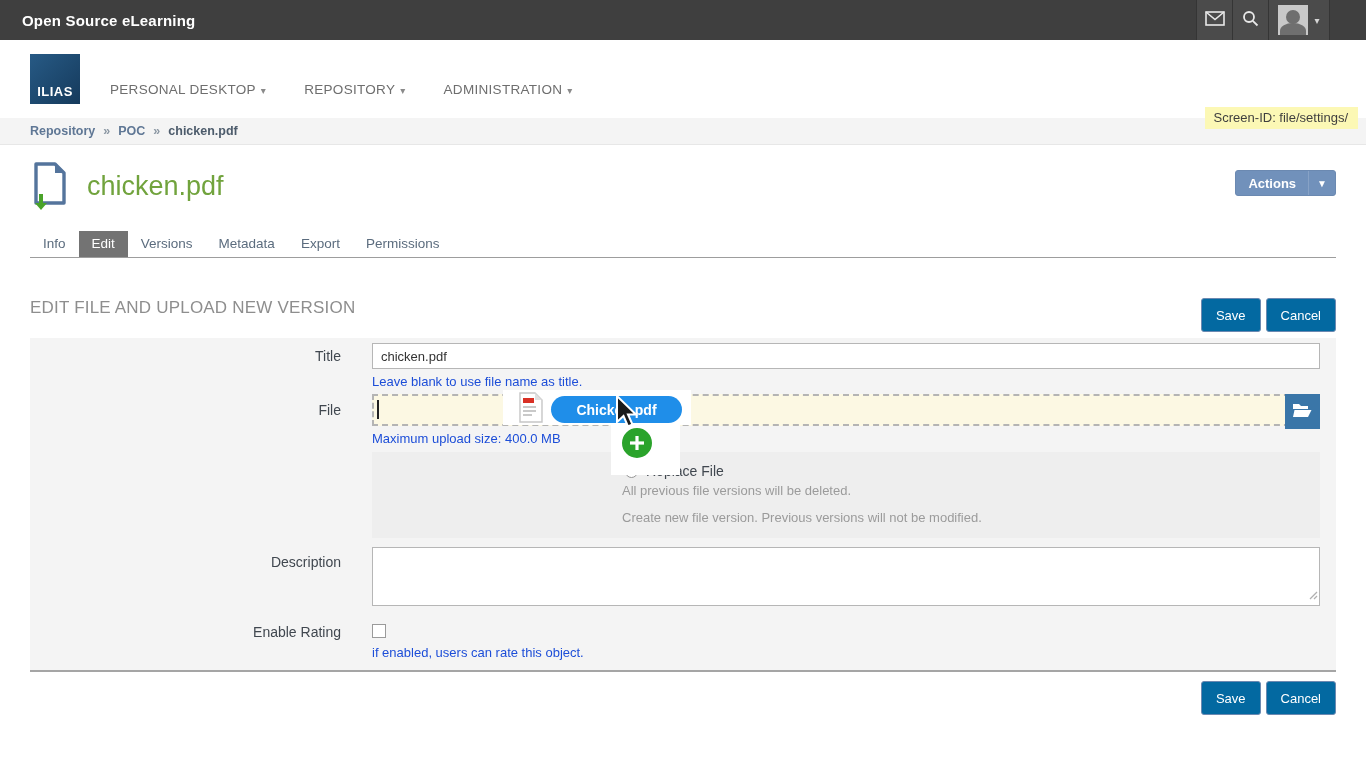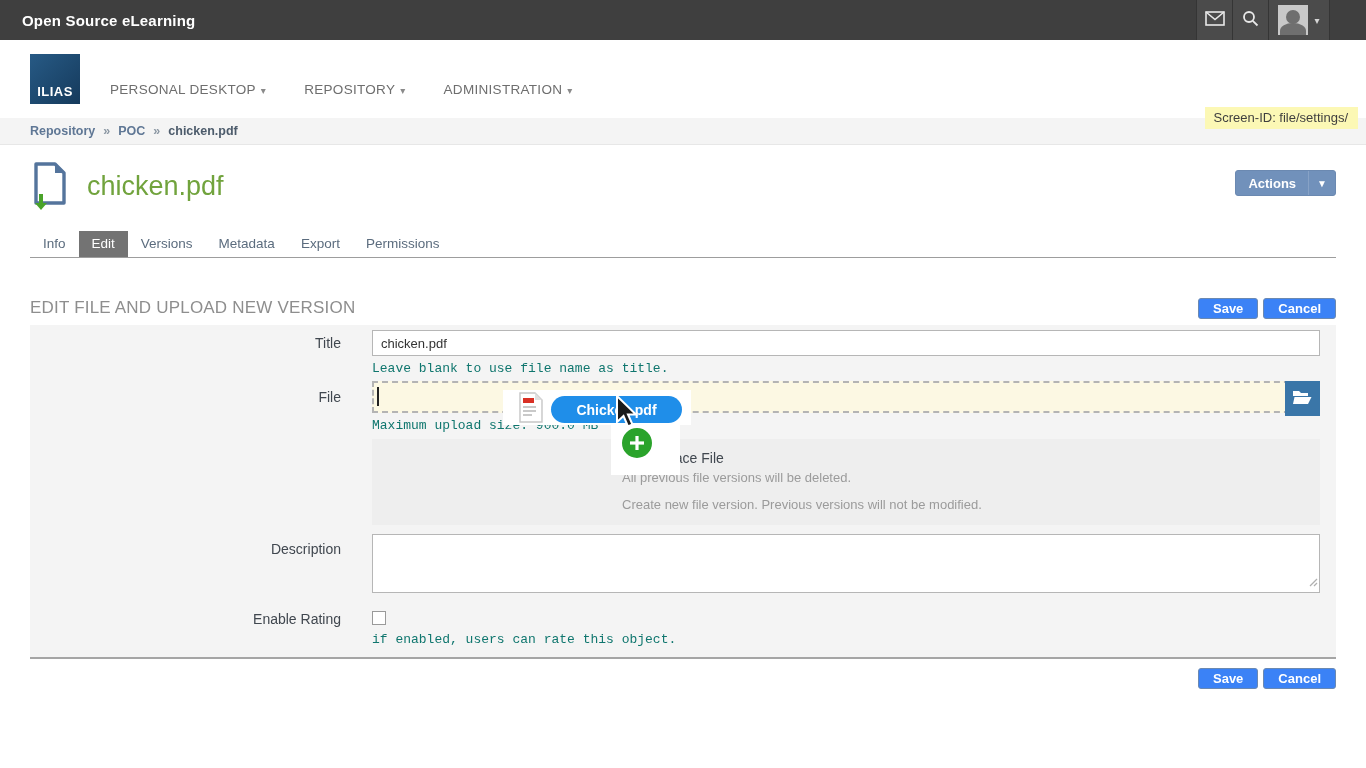--- a/index.html
+++ b/index.html
@@ -45,28 +45,28 @@
 
   
   .tabbar { margin-top:16px; display:flex; border-bottom:1px solid #9d9d9d; }
   .tab { padding:5px 13px 6px; font-size:13.5px; color:#5b6c7e; cursor:pointer; white-space:nowrap; }
   .tab.active { background:#737373; color:#fff; }
 
   
   .form-head { margin-top:40px; display:flex; justify-content:space-between; align-items:flex-start; }
   .form-heading { color:#8e8e8e; font-size:17px; letter-spacing:.2px; }
   .btn-group { display:flex; gap:5px; }
-  .btn { height:21px; background:#3b82f6; border:1px solid #6b89b1; border-radius:3px; color:#fff; font-size:13px; font-weight:bold; padding:0 14px; cursor:pointer; font-family:inherit; }
+  .btn { height:34px; background:#0369a1; border:1px solid #6b89b1; border-radius:3px; color:#fff; font-size:13px; font-weight:normal; padding:0 14px; cursor:pointer; font-family:inherit; }
 
   
   .form-box { margin-top:6px; background:#f4f4f4; border-bottom:2px solid #a5a5a5; padding:5px 16px 10px 0; }
   .frow { display:grid; grid-template-columns:311px 1fr; column-gap:31px; }
   .flabel { text-align:right; font-size:14px; color:#40474f; }
   .text-input { width:100%; height:26px; border:1px solid #b6b6b6; background:#fff; font-size:13px; color:#333; padding:0 8px; font-family:inherit; }
-  .byline { font-size:13px; color:#0f766e; margin-top:5px;font-family:Liberation Mono, monospace; }
+  .byline { font-size:13px; color:#1d4ed8; margin-top:5px; }
 
   .dropzone { position:relative; height:32px; background:#fcf8e3; border:2px dashed #b4b4b4; }
   .text-caret { position:absolute; left:3px; top:4px; width:1.5px; height:19px; background:#222; }
   .folder-btn { position:absolute; right:-2px; top:-2px; width:35px; height:35px; background:#3a76a8; border:0; display:flex; align-items:center; justify-content:center; cursor:pointer; }
 
   .subbox { margin-top:6px; background:#eeeeee; padding:11px 0 13px 250px; }
   .radio-row { display:flex; align-items:center; gap:8px; margin-left:3px; }
   .radio { width:13px; height:13px; border-radius:50%; border:1px solid #949494; background:#fff; position:relative; flex:0 0 auto; }
   .radio.selected { background:#e3e3e3; }
   .radio.selected::after { content:""; position:absolute; left:3px; top:3px; width:7px; height:7px; border-radius:50%; background:#4c4c4c; }
@@ -199,21 +199,21 @@
           <span class="text-caret"></span>
           <button class="folder-btn">
             <span>
               <svg width="21" height="16" viewBox="0 0 21 16">
                   <path d="M1 2 h6 l2 2 h7 v3 h-15 z" fill="#fff"></path>
                   <path d="M2.5 8 h17 l-3.5 7 h-15 z" fill="#fff"></path>
                 </svg>
             </span>
           </button>
         </div>
-        <div class="byline">Maximum upload size: 900.0 MB</div>
+        <div class="byline">Maximum upload size: 400.0 MB</div>
 
         <div class="subbox">
           <div class="radio-row">
             <span class="radio"></span>
             <span class="radio-label">Replace File</span>
           </div>
           <div class="radio-byline">All previous file versions will be deleted.</div>
           <div class="radio-byline" style="margin-bottom:0;">Create new file version. Previous versions will not be modified.</div>
         </div>
       </div>

